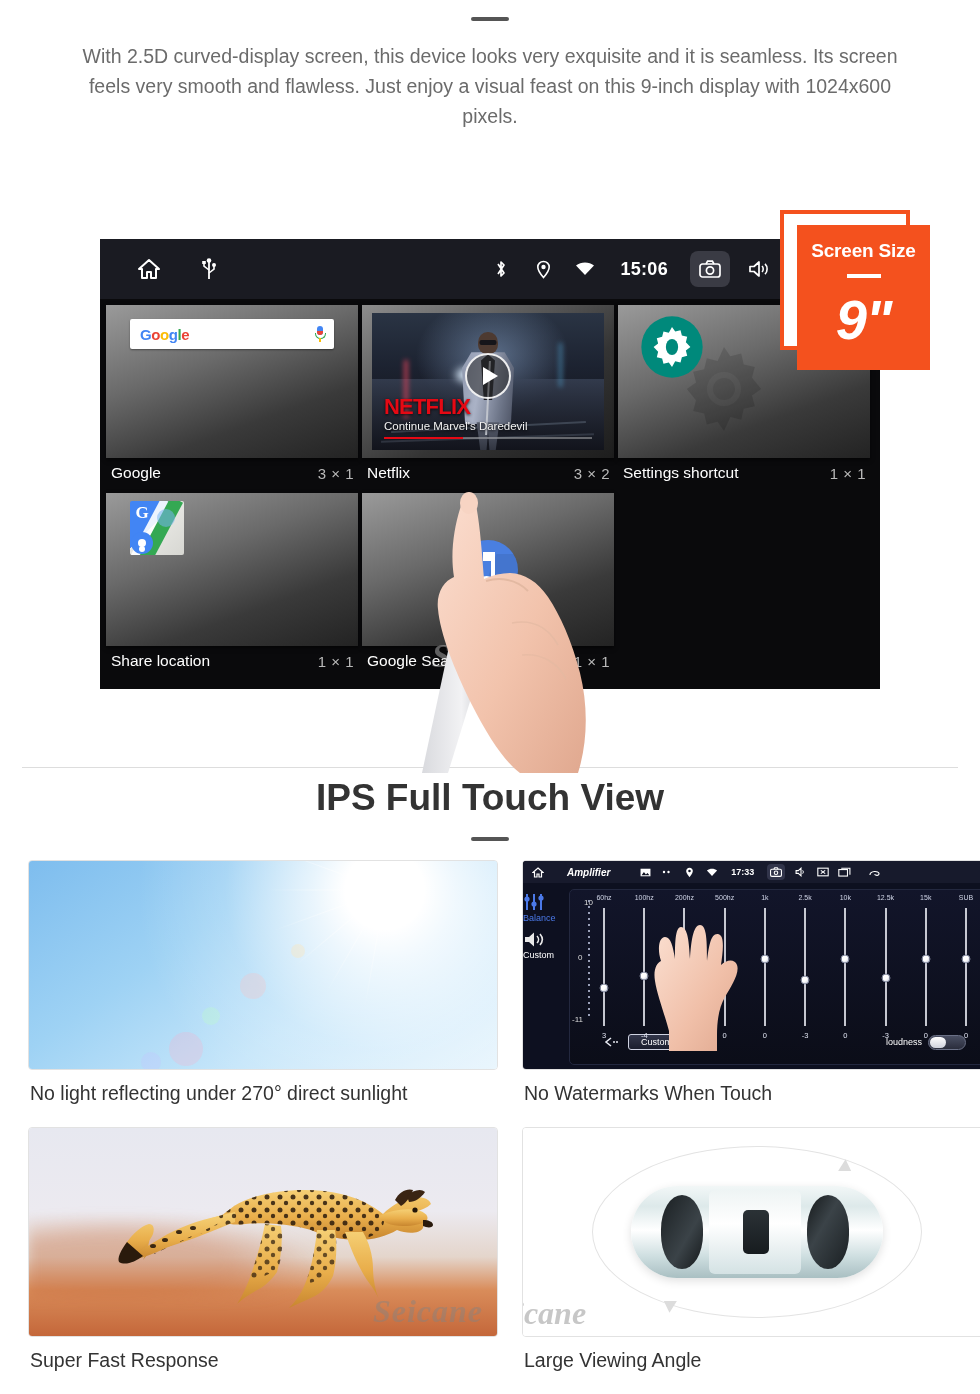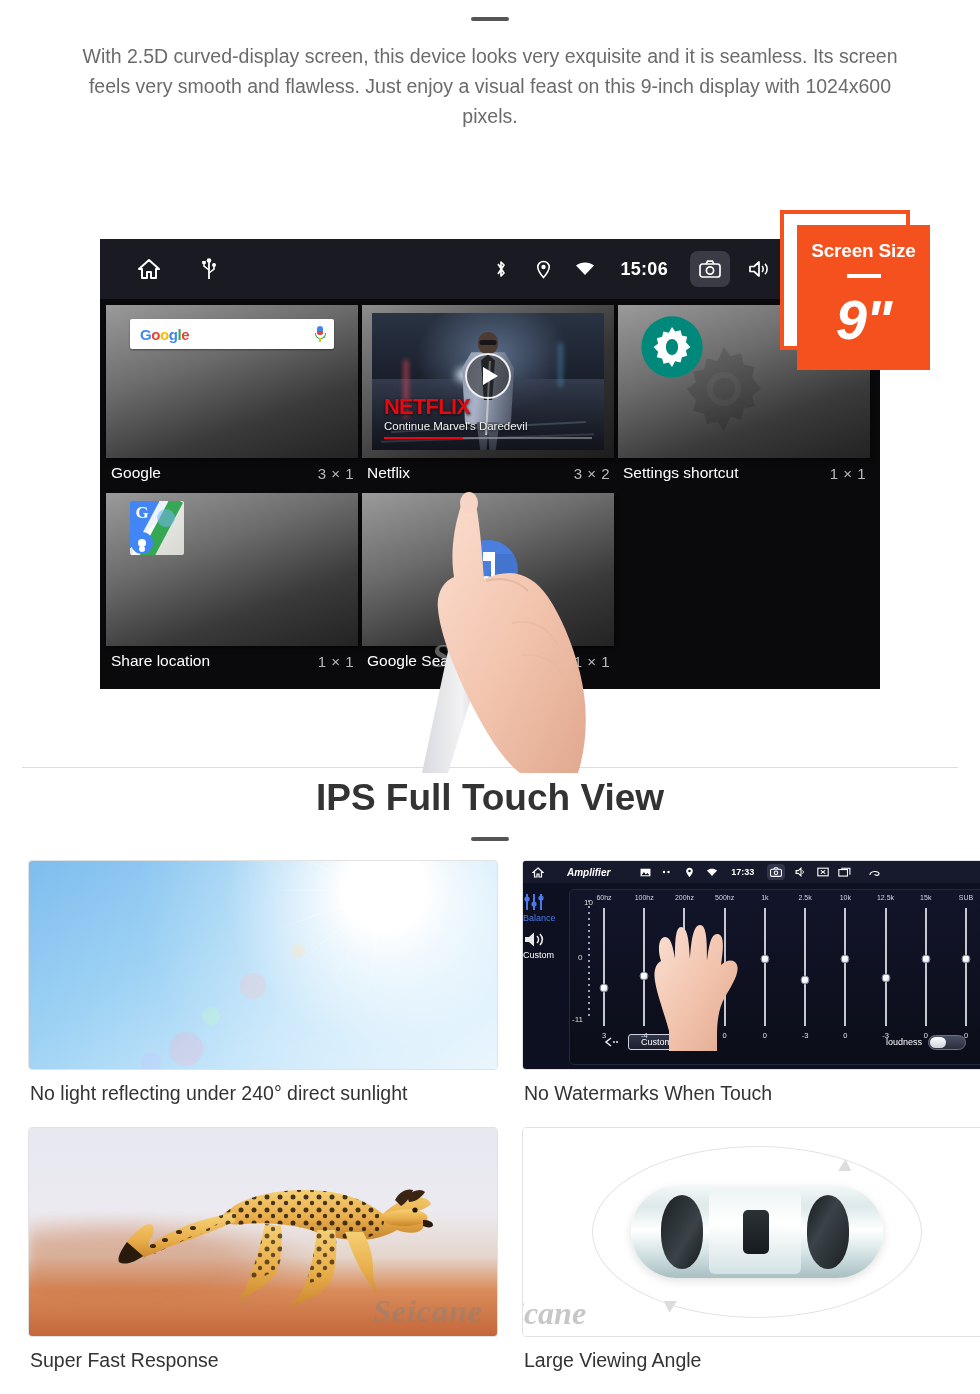--- a/index.html
+++ b/index.html
@@ -511,21 +511,21 @@
             <div class="ray" style="transform:rotate(170deg)"></div>
             <div class="ray" style="transform:rotate(190deg)"></div>
             <div class="ray" style="transform:rotate(210deg)"></div>
             <div class="flare f5"></div>
             <div class="flare f1"></div>
             <div class="flare f2"></div>
             <div class="flare f3"></div>
             <div class="flare f4"></div>
           </div>
         </div>
-        <div class="ccap">No light reflecting under 240° direct sunlight</div>
+        <div class="ccap">No light reflecting under 270° direct sunlight</div>
       </div>
 
       <div class="card">
         <div class="cimg">
           <div class="amp">
 
             <div class="amp-bar">
               <span class="amp-ic">
                 <svg width="12" height="11" viewBox="0 0 24 22">
                     <path d="M12 2 L22 11 H19 V20 H14 V14 H10 V20 H5 V11 H2 Z" fill="none" stroke="#fff" stroke-width="2.4"></path>

